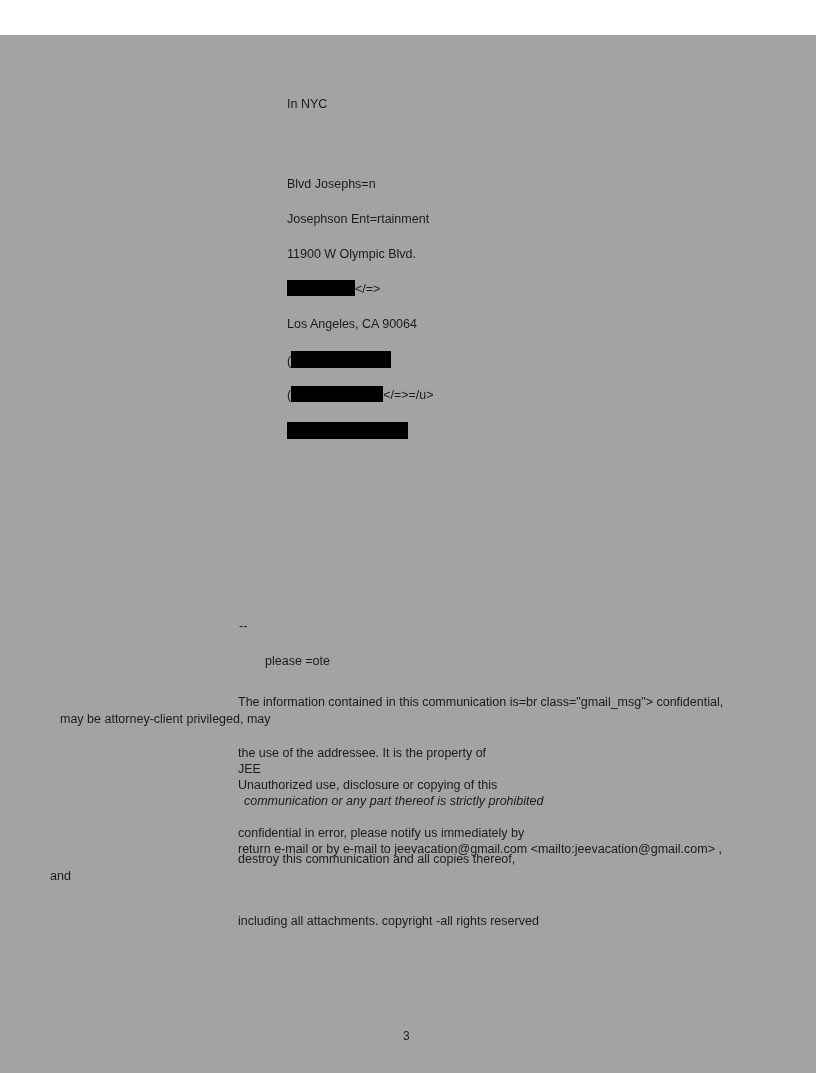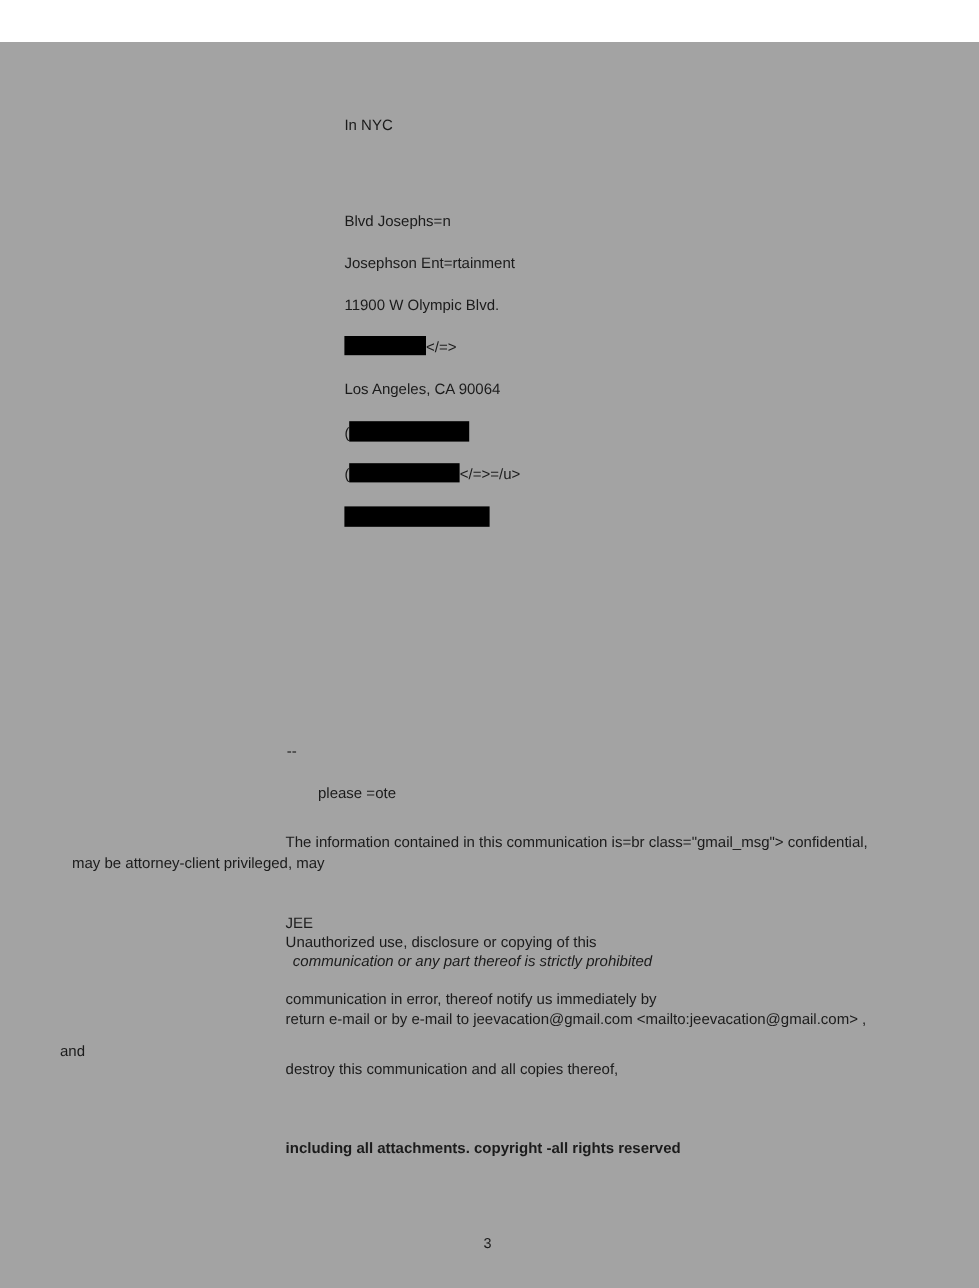--- a/index.html
+++ b/index.html
@@ -58,28 +58,29 @@
   <div class="line" style="left:287px; top:387px;"><span class="redact" style="width:121px; height:17px;"></span></div>
 
   <div class="line" style="left:239px; top:583px;">--</div>
 
   <div class="line" style="left:265px; top:618px;">please =ote</div>
 
   <div class="line" style="left:238px; top:659px;">The information contained in this communication is=br class="gmail_msg"&gt; confidential,</div>
 
   <div class="line" style="left:60px; top:676px;">may be attorney-client privileged, may</div>
 
+  <div class="line" style="left:238px; top:710px;">the use of the addressee. It is the property of</div>
   <div class="line" style="left:238px; top:726px;">JEE</div>
   <div class="line" style="left:238px; top:742px;">Unauthorized use, disclosure or copying of this</div>
   <div class="line" style="left:244px; top:758px;font-style:italic;">communication or any part thereof is strictly prohibited</div>
-  <div class="line" style="left:238px; top:790px;">communication in error, thereof notify us immediately by</div>
+  <div class="line" style="left:238px; top:790px;">confidential in error, please notify us immediately by</div>
   <div class="line" style="left:238px; top:806px;">return e-mail or by e-mail to jeevacation@gmail.com &lt;mailto:jeevacation@gmail.com&gt; ,</div>
 
   <div class="line" style="left:50px; top:833px;">and</div>
 
-  <div class="line" style="left:238px; top:848px;">destroy this communication and all copies thereof,</div>
-  <div class="line" style="left:238px; top:914px;font-weight:bold;">including all attachments. copyright -all rights reserved</div>
+  <div class="line" style="left:238px; top:816px;">destroy this communication and all copies thereof,</div>
+  <div class="line" style="left:238px; top:878px;">including all attachments. copyright -all rights reserved</div>
 
   <div class="line pagenum" style="left:403px; top:993px;">3</div>
 
   <div class="line bates" style="left:664px; top:1055px;">EFTA_R1_01255876</div>
 
 </div>
 
 </body></html>

